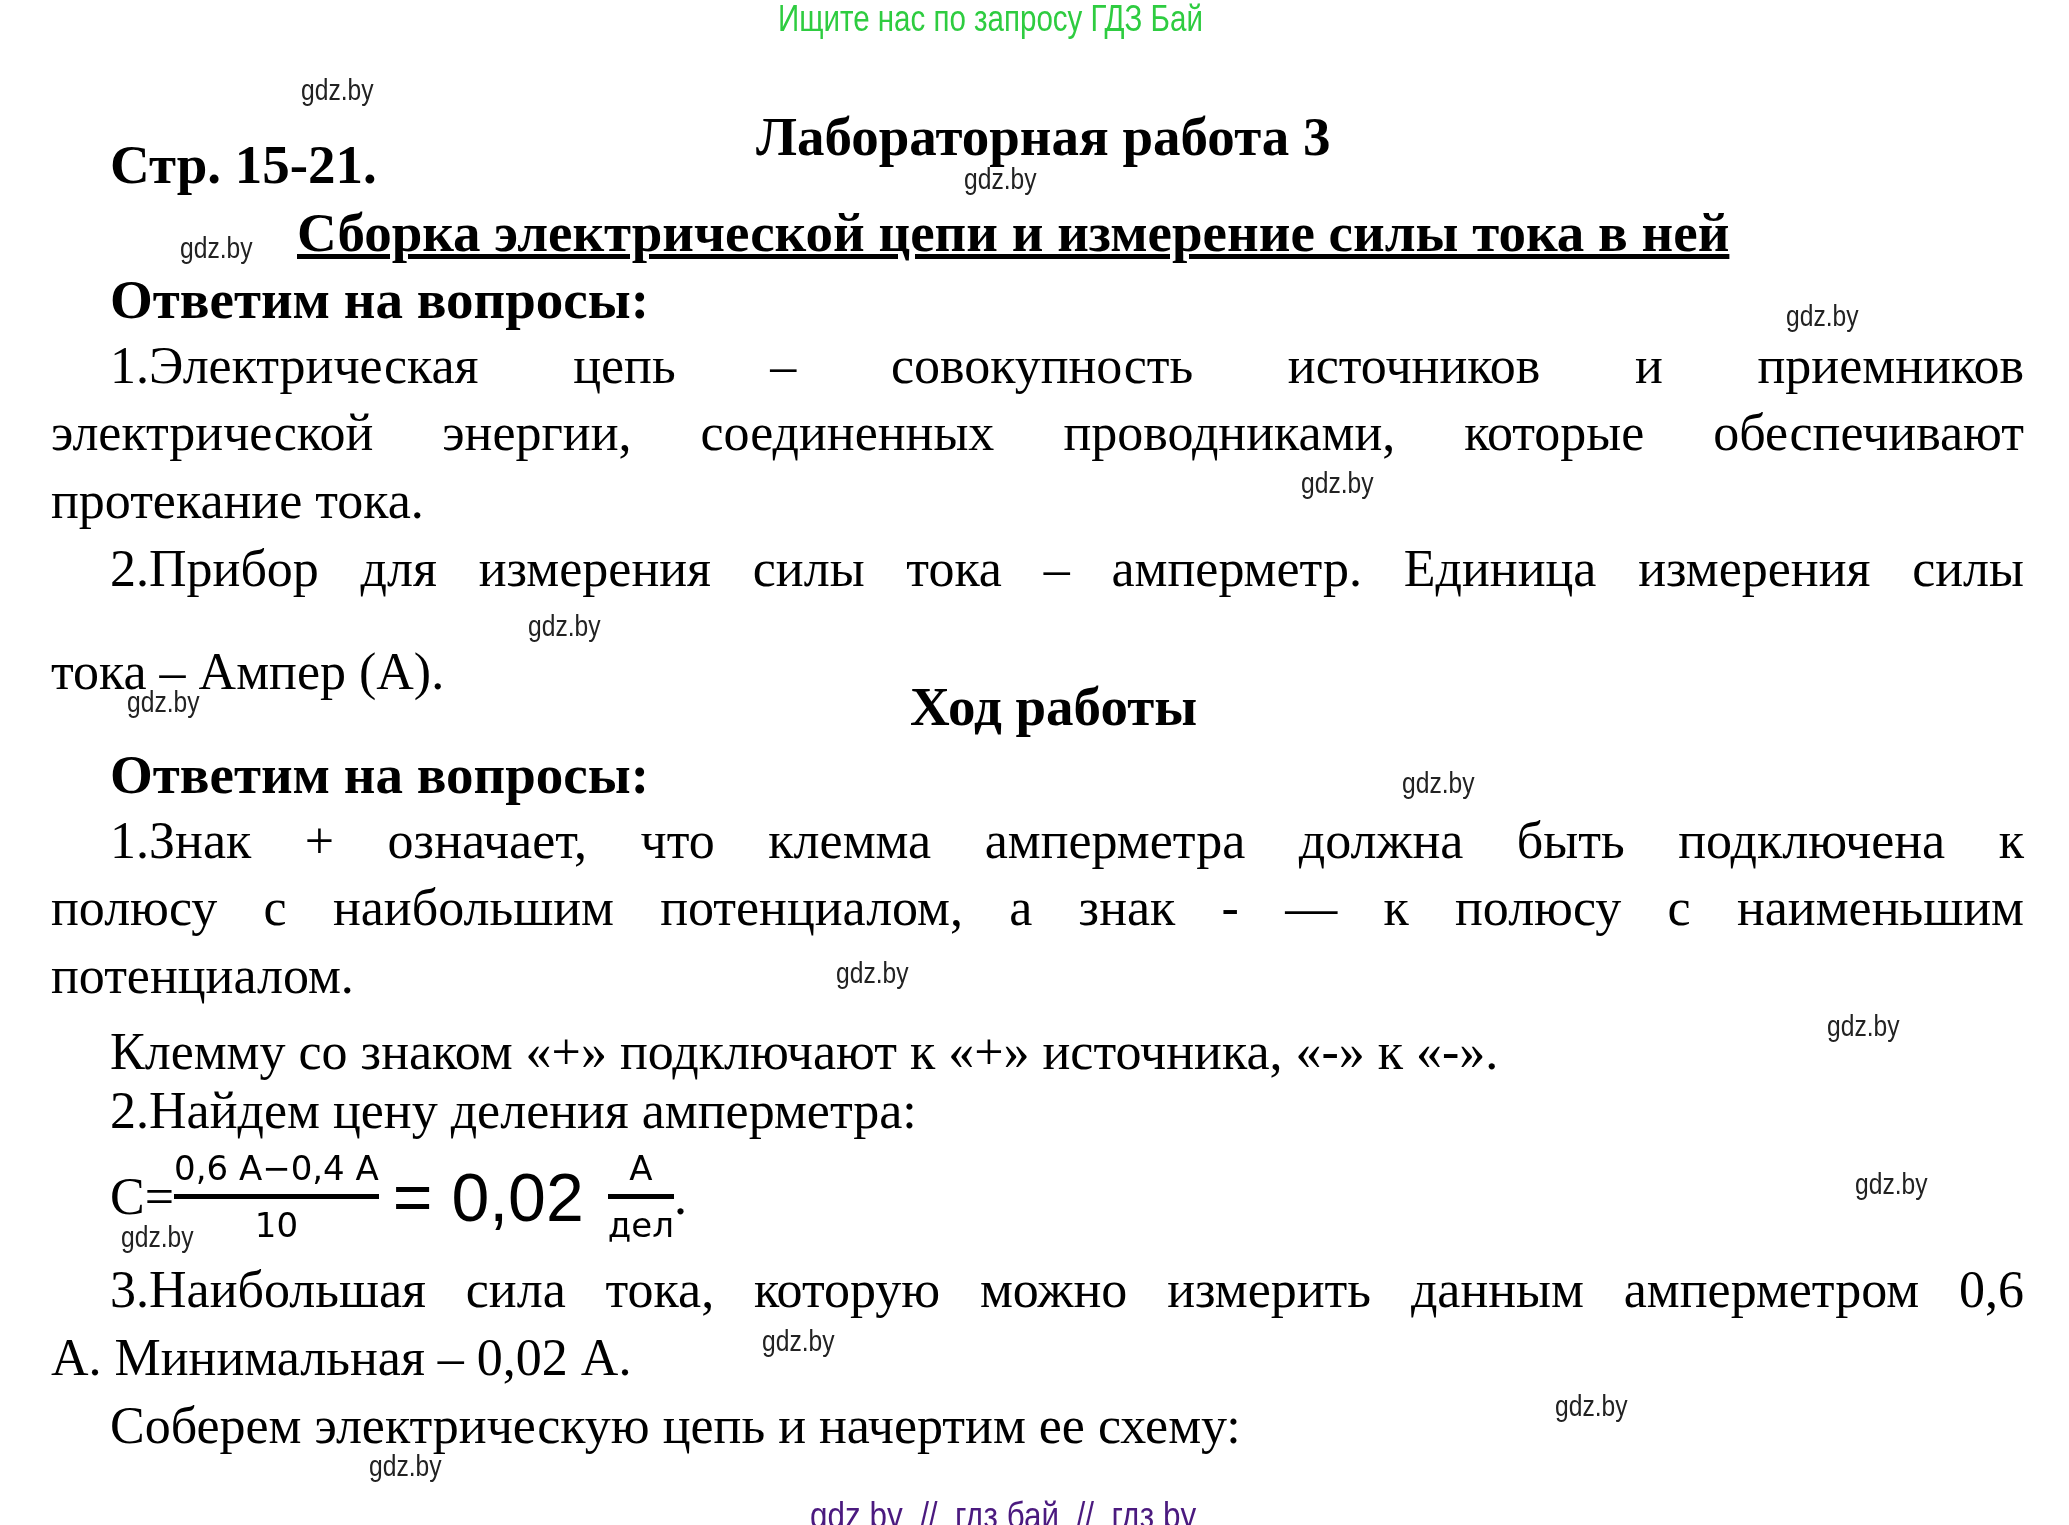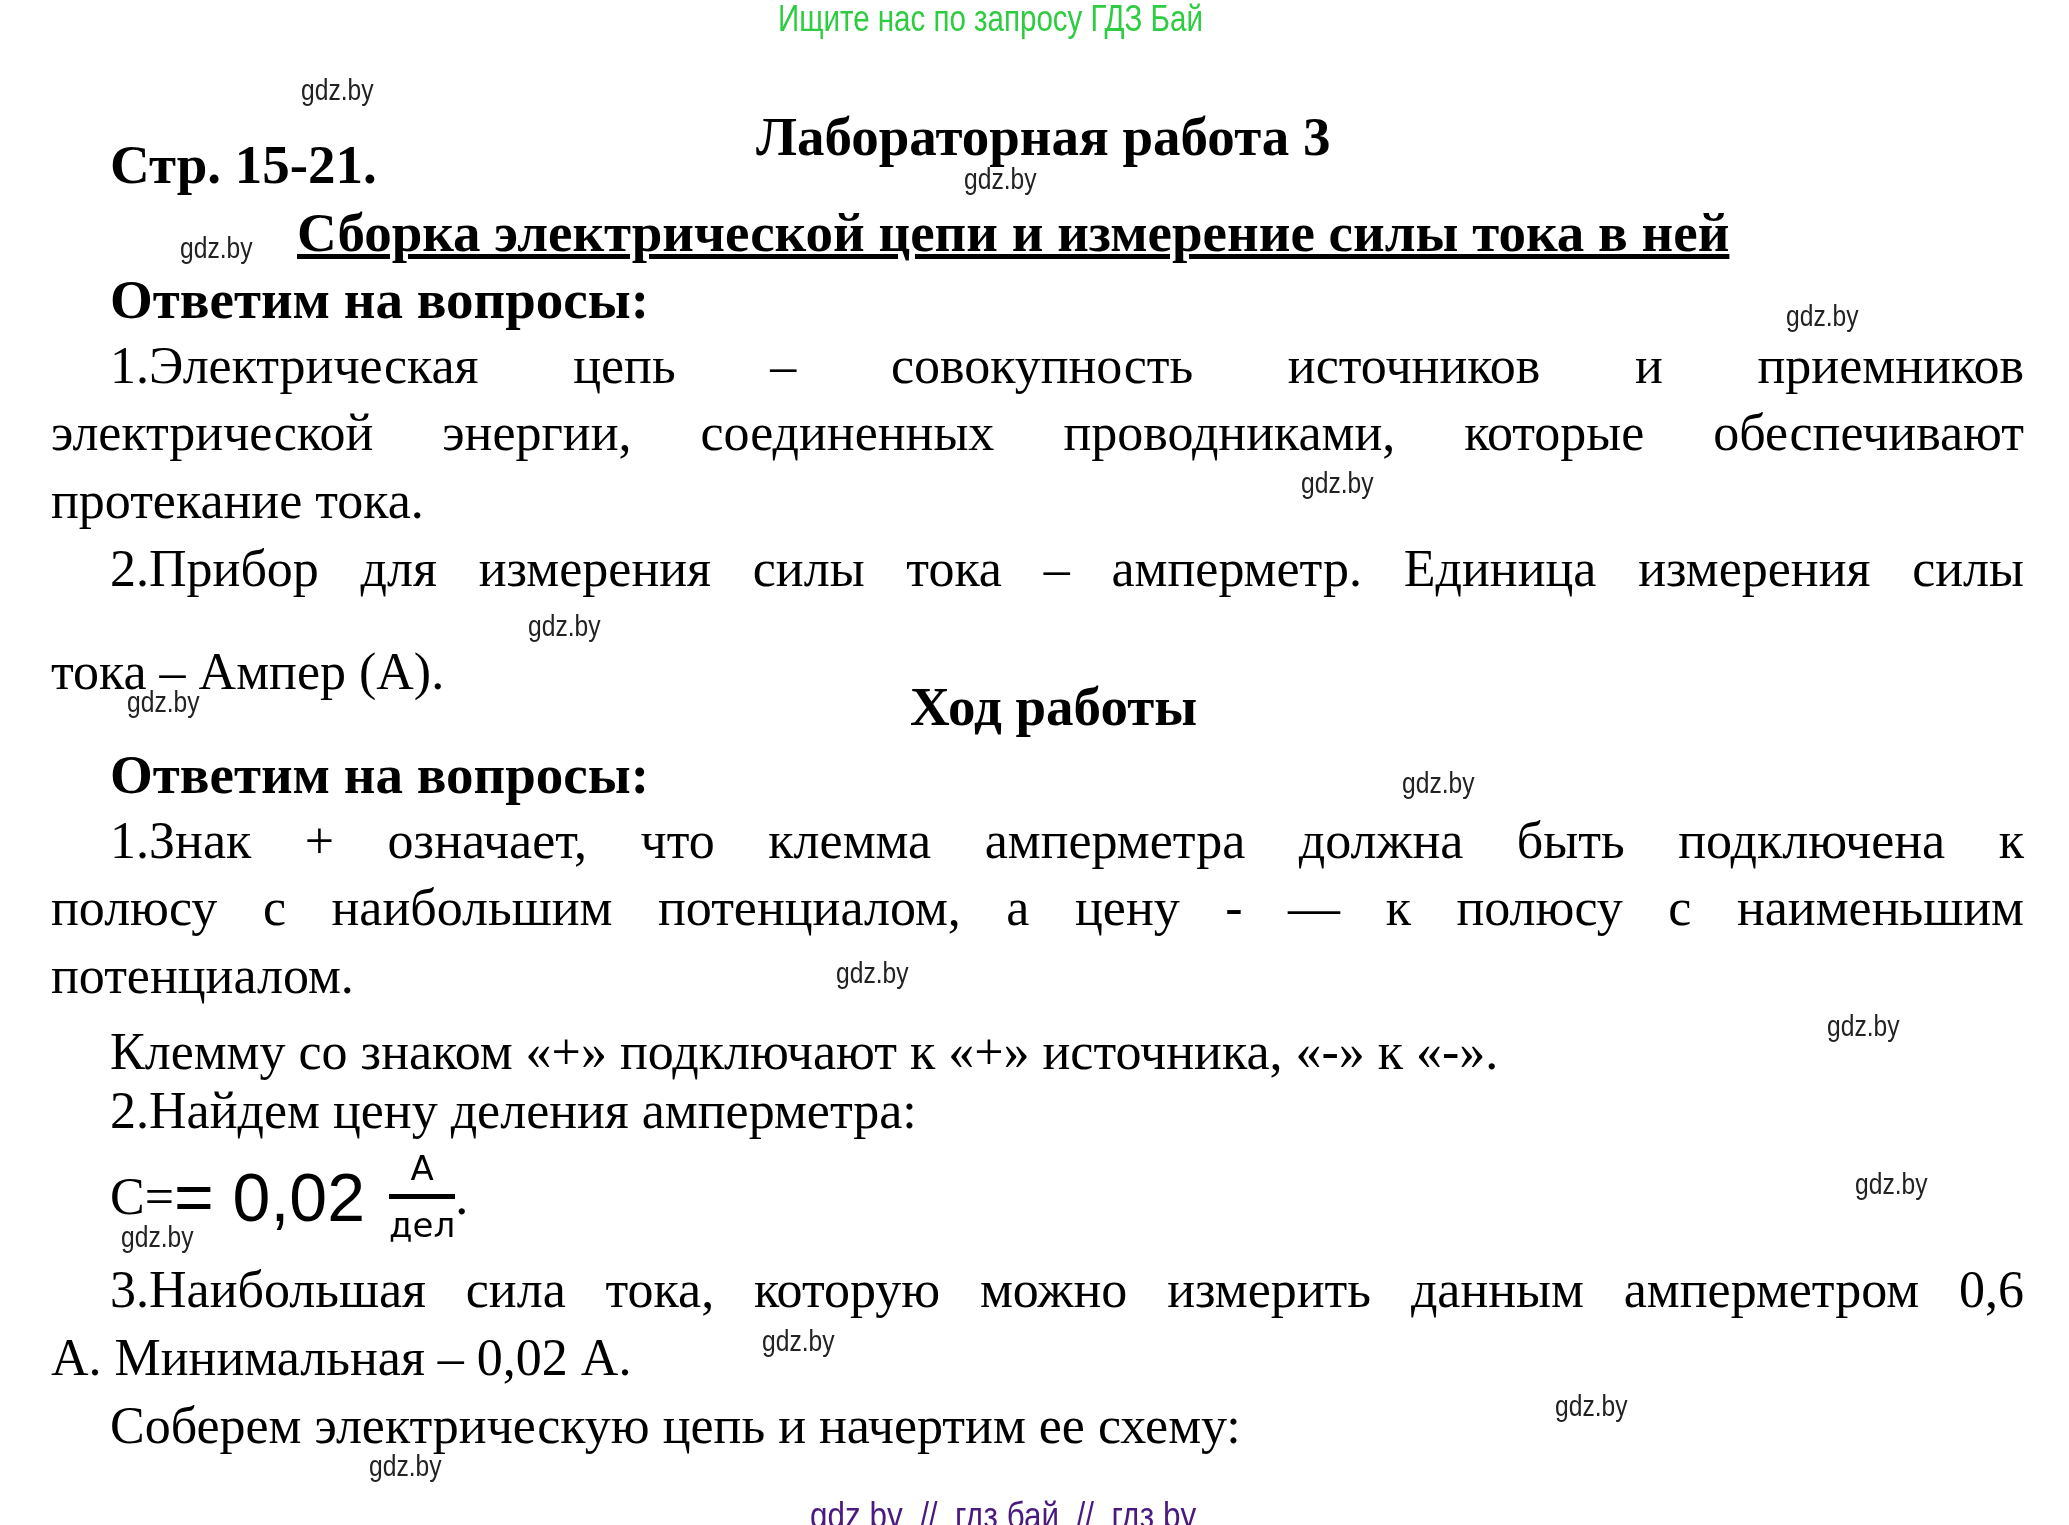--- a/index.html
+++ b/index.html
@@ -29,27 +29,32 @@
 <div class="abs serif p just" style="left:110px;top:336px;width:1914px;">1.Электрическая цепь – совокупность источников и приемников</div>
 <div class="abs serif p just" style="left:51px;top:403px;width:1973px;">электрической энергии, соединенных проводниками, которые обеспечивают</div>
 <div class="abs serif p" style="left:51px;top:471px;">протекание тока.</div>
 <div class="abs serif p just" style="left:110px;top:539px;width:1914px;">2.Прибор для измерения силы тока – амперметр. Единица измерения силы</div>
 <div class="abs serif p" style="left:51px;top:606px;margin-top:36px;">тока – Ампер (А).</div>
 
 <div class="abs serif h" style="left:910px;top:675px;">Ход работы</div>
 <div class="abs serif h" style="left:110px;top:743px;">Ответим на вопросы:</div>
 
 <div class="abs serif p just" style="left:110px;top:811px;width:1914px;">1.Знак + означает, что клемма амперметра должна быть подключена к</div>
-<div class="abs serif p just" style="left:51px;top:878px;width:1973px;">полюсу с наибольшим потенциалом, а цену - — к полюсу с наименьшим</div>
+<div class="abs serif p just" style="left:51px;top:878px;width:1973px;">полюсу с наибольшим потенциалом, а знак - — к полюсу с наименьшим</div>
 <div class="abs serif p" style="left:51px;top:946px;">потенциалом.</div>
 <div class="abs serif p" style="left:110px;top:1013px;margin-top:9px;">Клемму со знаком «+» подключают к «+» источника, «-» к «-».</div>
 <div class="abs serif p" style="left:110px;top:1081px;">2.Найдем цену деления амперметра:</div>
 
 <div class="abs" style="left:110px;top:1148px;display:flex;align-items:center;">
   <span class="serif p">C=</span>
+  <span class="frac" style="margin-right:14px;">
+    <span>0,6 A−0,4 A</span>
+    <span class="bar"></span>
+    <span>10</span>
+  </span>
   <span class="sans" style="font-size:68px;margin-right:24px;">= 0,02</span>
   <span class="frac">
     <span>A</span>
     <span class="bar"></span>
     <span>дел</span>
   </span>
   <span class="serif p">.</span>
 </div>
 
 <div class="abs serif p just" style="left:110px;top:1260px;width:1914px;">3.Наибольшая сила тока, которую можно измерить данным амперметром 0,6</div>

